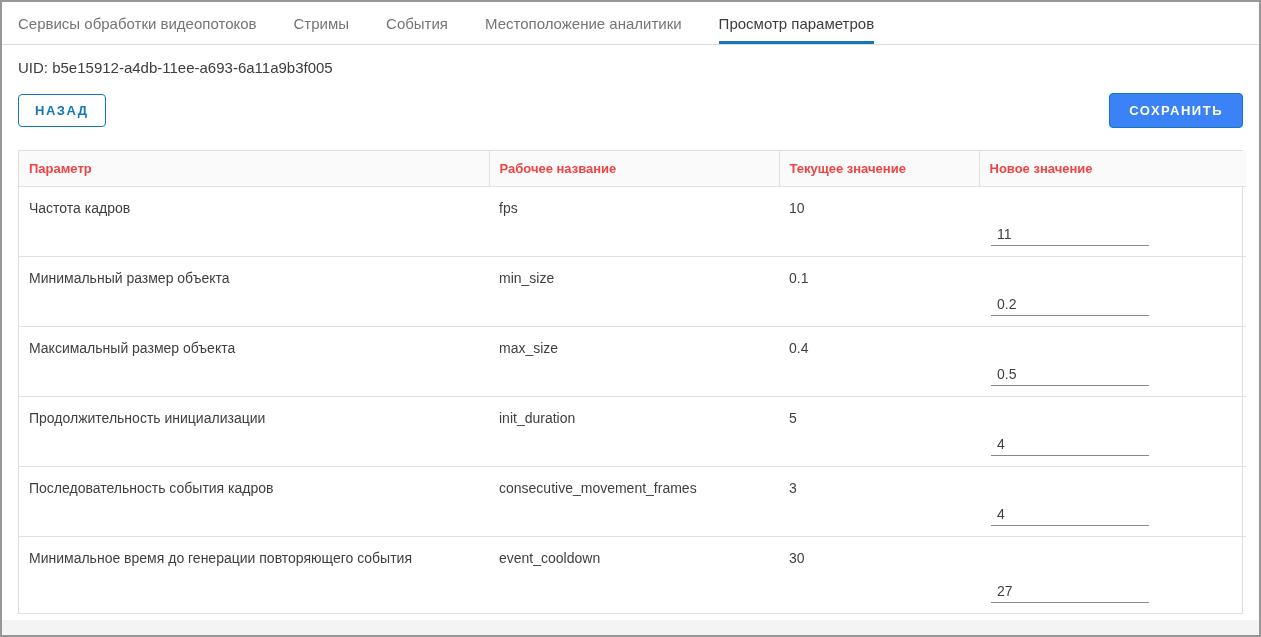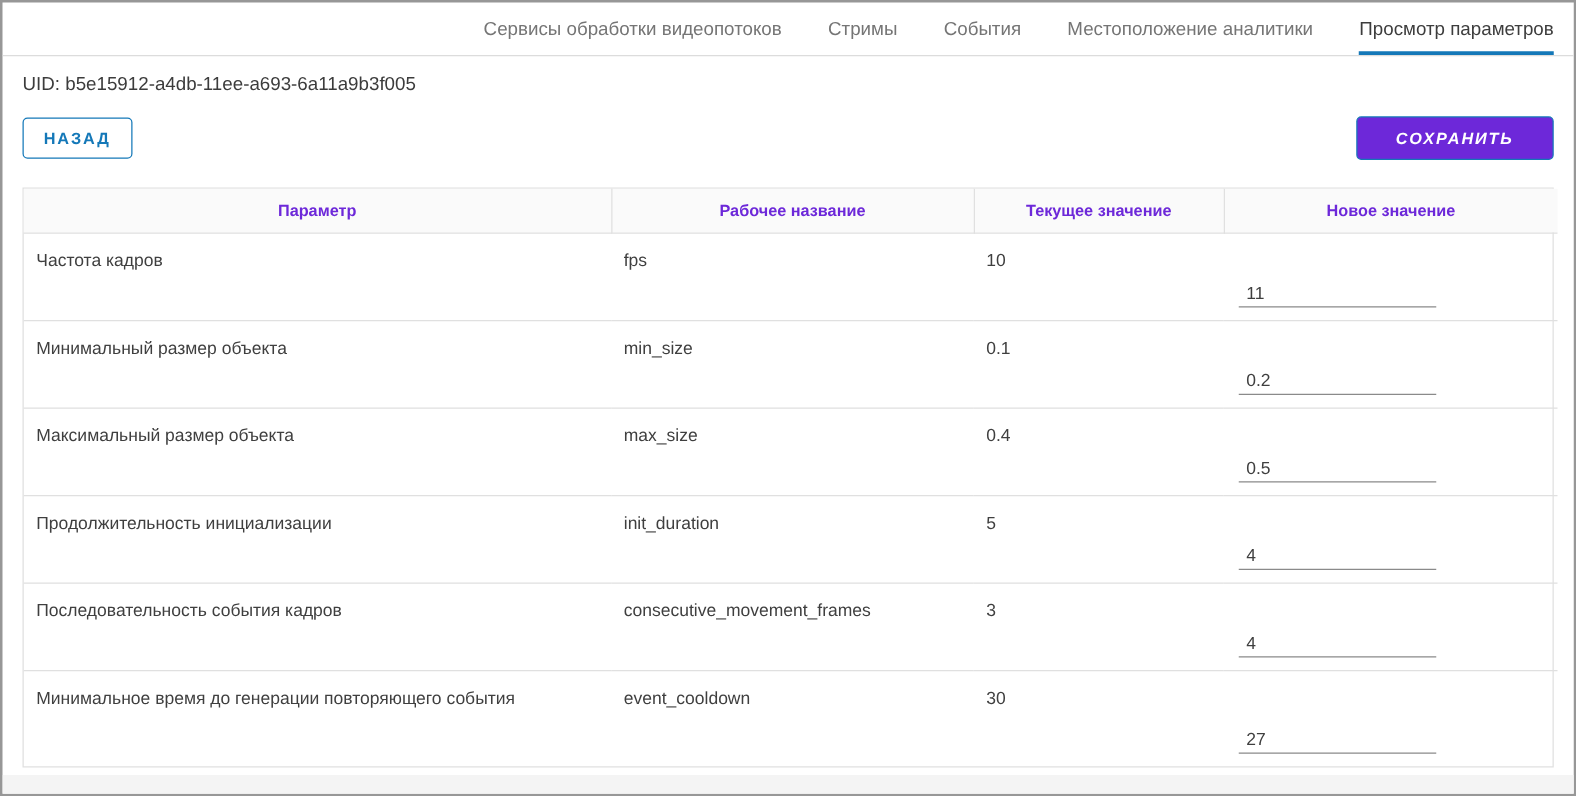--- a/index.html
+++ b/index.html
@@ -14,21 +14,20 @@
   }
 
   
   .tabbar {
     display: flex;
     align-items: stretch;
     gap: 37px;
     padding: 0 16px;
     height: 43px;
     border-bottom: 1px solid #dcdcdc;
-    justify-content: flex-end;
   }
   .tab {
     display: flex;
     align-items: center;
     font-size: 15px;
     color: #757575;
     cursor: pointer;
     border-bottom: 3px solid transparent;
     padding-top: 3px;
     white-space: nowrap;
@@ -62,25 +61,24 @@
     padding: 9px 16px;
     cursor: pointer;
     line-height: 1;
   }
   .btn-outline {
     background: #ffffff;
     color: #1478b8;
     border: 1px solid #1478b8;
   }
   .btn-filled {
-    background: #6d28d9;
+    background: #3b82f6;
     color: #ffffff;
     border: 1px solid #1478b8;
-    padding: 10px 31px;
-    font-style: italic;
+    padding: 10px 19px;
   }
 
   
   .table-wrap {
     margin: 22px 16px 0 16px;
     border: 1px solid #e0e0e0;
   }
   table {
     width: 100%;
     border-collapse: collapse;
@@ -88,22 +86,22 @@
   }
   col.c1 { width: 470px; }
   col.c2 { width: 290px; }
   col.c3 { width: 200px; }
   col.c4 { width: 267px; }
   thead th {
     background: #fafafa;
     height: 35px;
     font-size: 13px;
     font-weight: 700;
-    color: #6d28d9;
-    text-align: center;
+    color: #ef4444;
+    text-align: left;
     padding: 0 10px;
     border-bottom: 1px solid #e0e0e0;
     border-right: 1px solid #e0e0e0;
   }
   thead th:last-child { border-right: none; }
   tbody tr { height: 70px; }
   tbody tr:last-child { height: 77px; }
   tbody tr + tr td { border-top: 1px solid #e0e0e0; }
   tbody td {
     vertical-align: top;

